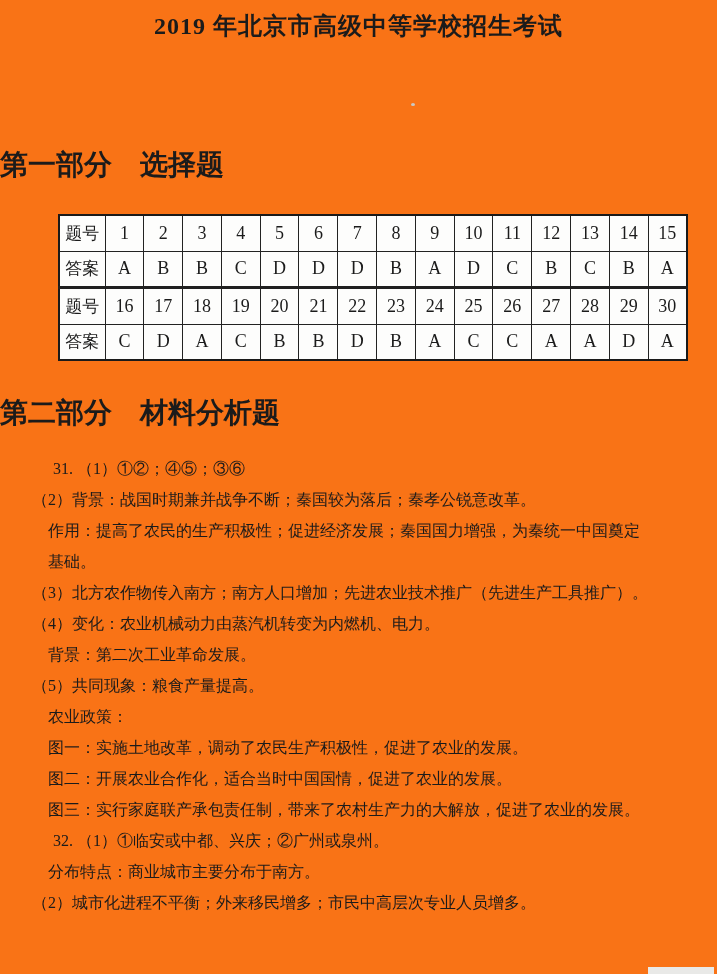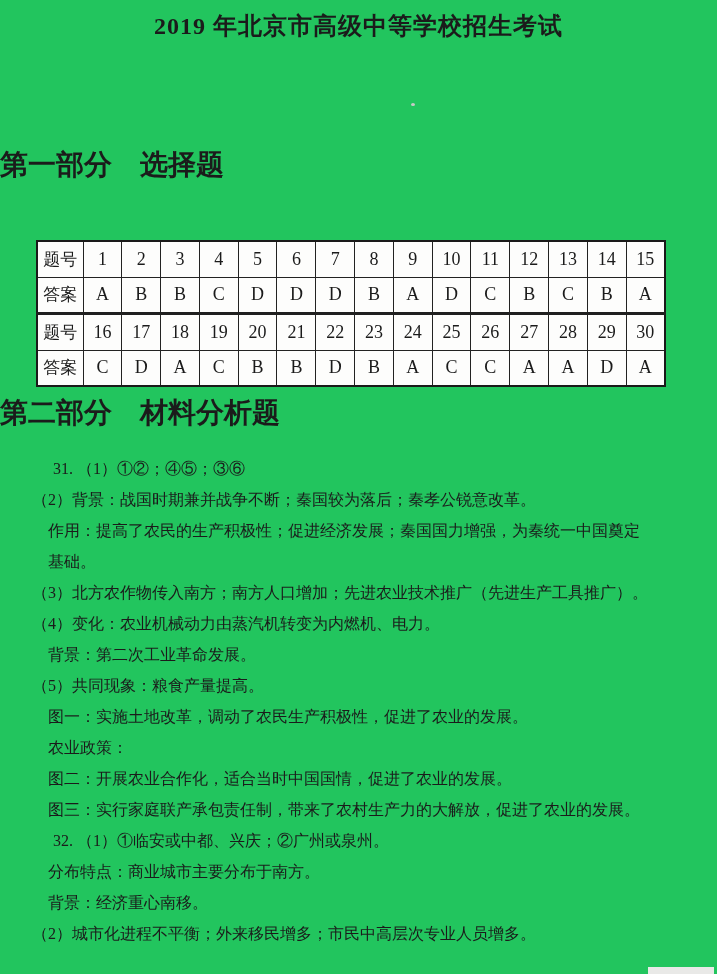--- a/index.html
+++ b/index.html
@@ -4,21 +4,21 @@
 <style>
   html, body {
     margin: 0;
     padding: 0;
     background: #ffffff;
   }
   .page {
     position: relative;
     width: 717px;
     height: 974px;
-    background: #22c55e;
+    background: #f97316;
     overflow: hidden;
     color: #1b1b1b;
     font-family: "Liberation Serif", "DejaVu Serif", serif;
   }
   
   .doc-title {
     position: absolute;
     top: 10px;
     left: 0;
     width: 100%;
@@ -48,23 +48,22 @@
     font-weight: bold;
     font-family: "Liberation Sans", "DejaVu Sans", sans-serif;
   }
   .section-1 { top: 146px; }
   .section-2 { top: 394px; }
 
   
   .answer-table-wrap {
     position: absolute;
     top: 214px;
-    left: 36px;
+    left: 58px;
     width: 630px;
-    margin-top: 26px;
   }
   table.answer-table {
     border-collapse: collapse;
     width: 100%;
     table-layout: fixed;
     background: #fdfdfc;
   }
   table.answer-table th,
   table.answer-table td {
     border: 1.5px solid #222222;
@@ -235,26 +234,25 @@
 
   <div class="answers-body">
     <div class="answer-line lv1">31. （1）①②；④⑤；③⑥</div>
     <div class="answer-line lv2">（2）背景：战国时期兼并战争不断；秦国较为落后；秦孝公锐意改革。</div>
     <div class="answer-line lv3">作用：提高了农民的生产积极性；促进经济发展；秦国国力增强，为秦统一中国奠定</div>
     <div class="answer-line lv3">基础。</div>
     <div class="answer-line lv2">（3）北方农作物传入南方；南方人口增加；先进农业技术推广（先进生产工具推广）。</div>
     <div class="answer-line lv2">（4）变化：农业机械动力由蒸汽机转变为内燃机、电力。</div>
     <div class="answer-line lv3">背景：第二次工业革命发展。</div>
     <div class="answer-line lv2">（5）共同现象：粮食产量提高。</div>
+    <div class="answer-line lv3">农业政策：</div>
     <div class="answer-line lv3">图一：实施土地改革，调动了农民生产积极性，促进了农业的发展。</div>
-    <div class="answer-line lv3">农业政策：</div>
     <div class="answer-line lv3">图二：开展农业合作化，适合当时中国国情，促进了农业的发展。</div>
     <div class="answer-line lv3">图三：实行家庭联产承包责任制，带来了农村生产力的大解放，促进了农业的发展。</div>
     <div class="answer-line lv1">32. （1）①临安或中都、兴庆；②广州或泉州。</div>
     <div class="answer-line lv3">分布特点：商业城市主要分布于南方。</div>
-    <div class="answer-line lv3">背景：经济重心南移。</div>
     <div class="answer-line lv2">（2）城市化进程不平衡；外来移民增多；市民中高层次专业人员增多。</div>
   </div>
 
   <div class="scan-dot"></div>
   <div class="scan-smudge"></div>
 
 </div>
 
 </body></html>

